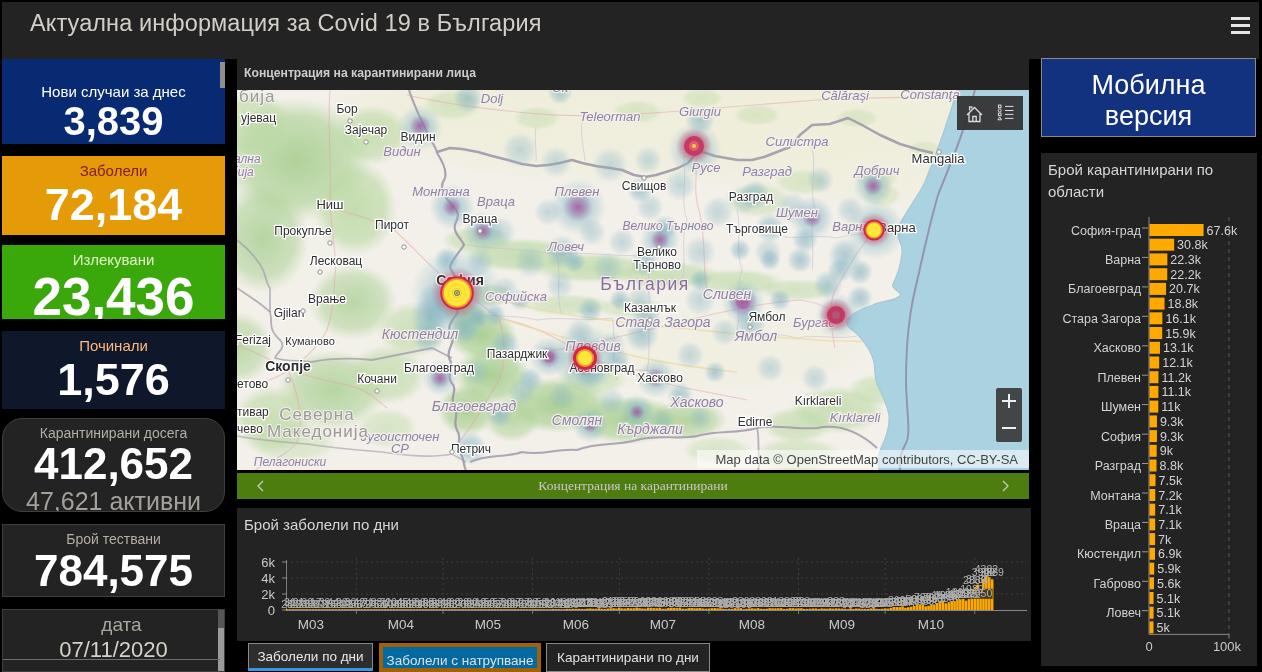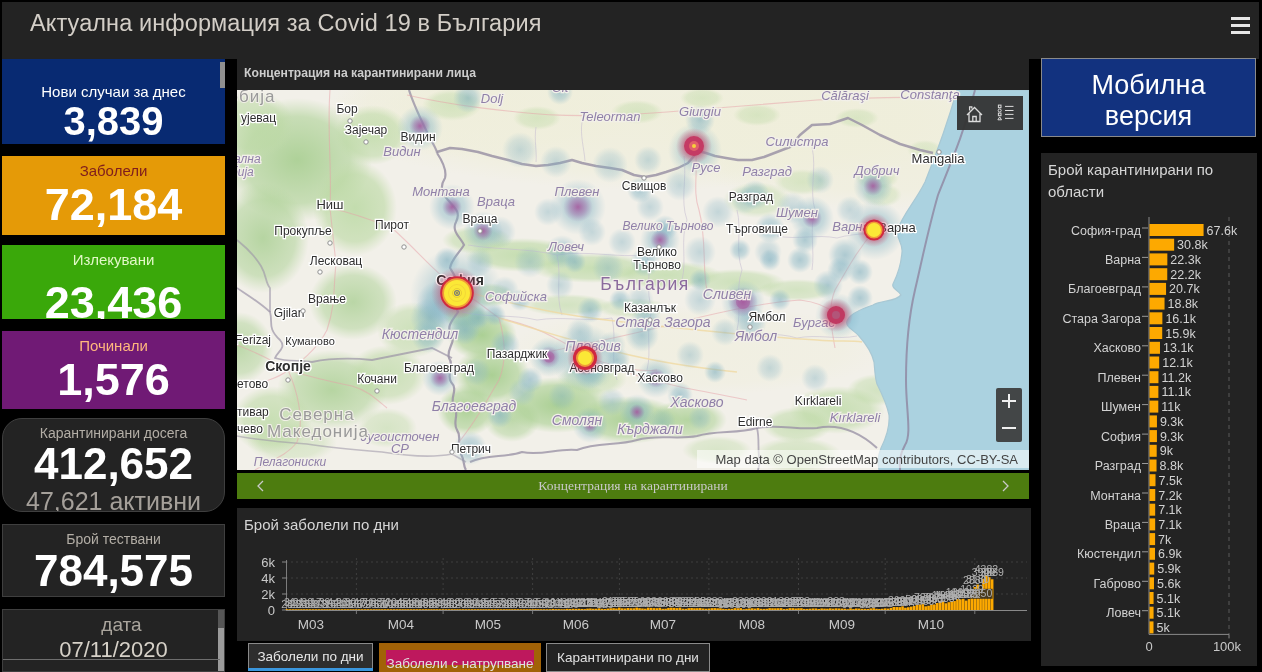--- a/index.html
+++ b/index.html
@@ -24,23 +24,23 @@
   <div class="n" style="font-size:40px;margin-top:0px;">3,839</div>
   <div style="font-size:14.5px;margin-top:2px;">▲ 85 случая повече от вчера</div>
   <div class="abs" style="right:0px;top:3px;width:5px;height:26px;background:#8f8f8f;"></div>
 </div>
 <div class="card" style="top:156px;height:79px;background:#e59a07;">
   <div class="t" style="margin-top:6px;color:#7f1d1d;">Заболели</div>
   <div class="n" style="font-size:45px;margin-top:2px;">72,184</div>
 </div>
 <div class="card" style="top:245px;height:74px;background:#3aa80a;">
   <div class="t" style="margin-top:6px;color:#e2f8c8;">Излекувани</div>
-  <div class="n" style="font-size:45px;margin-top:11px;">23,436</div>
+  <div class="n" style="font-size:53px;margin-top:1px;">23,436</div>
 </div>
-<div class="card" style="top:331px;height:78px;background:#701a75;">
+<div class="card" style="top:331px;height:78px;background:#0f172a;">
   <div class="t" style="margin-top:6px;color:#ffb87d;">Починали</div>
   <div class="n" style="font-size:45px;margin-top:2px;">1,576</div>
 </div>
 <div class="card darkcard" style="top:418px;height:94px;border-radius:20px;">
   <div class="t" style="margin-top:6px;color:#b3aea6;font-size:14px;">Карантинирани досега</div>
   <div class="n" style="font-size:44px;margin-top:0px;">412,652</div>
   <div style="font-size:25px;color:#a5a09a;margin-top:0px;">47,621 активни</div>
 </div>
 <div class="card darkcard" style="top:524px;height:73px;">
   <div class="t" style="margin-top:6px;color:#b3aea6;font-size:14px;">Брой тествани</div>
@@ -973,21 +973,21 @@
         <text x="740.7" y="75.1">3180</text>
         <text x="743.6" y="89.3">2650</text>
         <text x="746.5" y="67.8">3900</text>
         <text x="749.4" y="65.4">4382</text>
         <text x="752.3" y="67.7">4k</text>
         <text x="755.2" y="68.3">3839</text>
       </g>
     </svg></div>
 <div class="abs" style="left:248px;top:643px;width:125px;height:26px;background:#2e2e2e;border:1px solid #8a8a8a;border-bottom:none;text-align:center;color:#e8e8e8;font-size:13.5px;line-height:26px;">Заболели по дни</div>
 <div class="abs" style="left:248px;top:668px;width:125px;height:3px;background:#3a96dd;"></div>
-<div class="abs" style="left:379px;top:643px;width:162px;height:29px;background:#be185d;border:7px solid #a16207;text-align:center;color:#e0e0e0;font-size:13.5px;line-height:27px;">Заболели с натрупване</div>
+<div class="abs" style="left:379px;top:643px;width:162px;height:29px;background:#0369a1;border:4px solid #a16207;text-align:center;color:#e0e0e0;font-size:13.5px;line-height:27px;">Заболели с натрупване</div>
 <div class="abs" style="left:546px;top:643px;width:164px;height:29px;background:#232323;border:1px solid #8a8a8a;text-align:center;color:#e0e0e0;font-size:13.5px;line-height:27px;">Карантинирани по дни</div>
 <div class="abs" style="left:1041px;top:58px;width:215px;height:79px;background:#12327f;border:1.5px solid #8a8a8a;text-align:center;color:#fff;">
 <div style="font-size:27px;margin-top:11px;line-height:31px;">Мобилна<br>версия</div>
 </div>
 <div class="abs" style="left:1041px;top:153px;width:216px;height:513px;background:#232323;"><div class="abs" style="left:7px;top:6px;font-size:15px;color:#d6d6d6;line-height:22px;">Брой карантинирани по<br>области</div><svg width="216" height="519" viewBox="0 0 216 519">
       <line x1="188.0" y1="64" x2="188.0" y2="481.4" stroke="#5a5a5a" stroke-width="1" stroke-dasharray="4 4"></line>
       <line x1="108.0" y1="64" x2="108.0" y2="481.4" stroke="#8a8a8a" stroke-width="1"></line>
       <g fill="#fda900">
         <rect x="108.5" y="71.0" width="54.08" height="12.0"></rect>
         <rect x="108.5" y="85.7" width="24.64" height="12.0"></rect>

